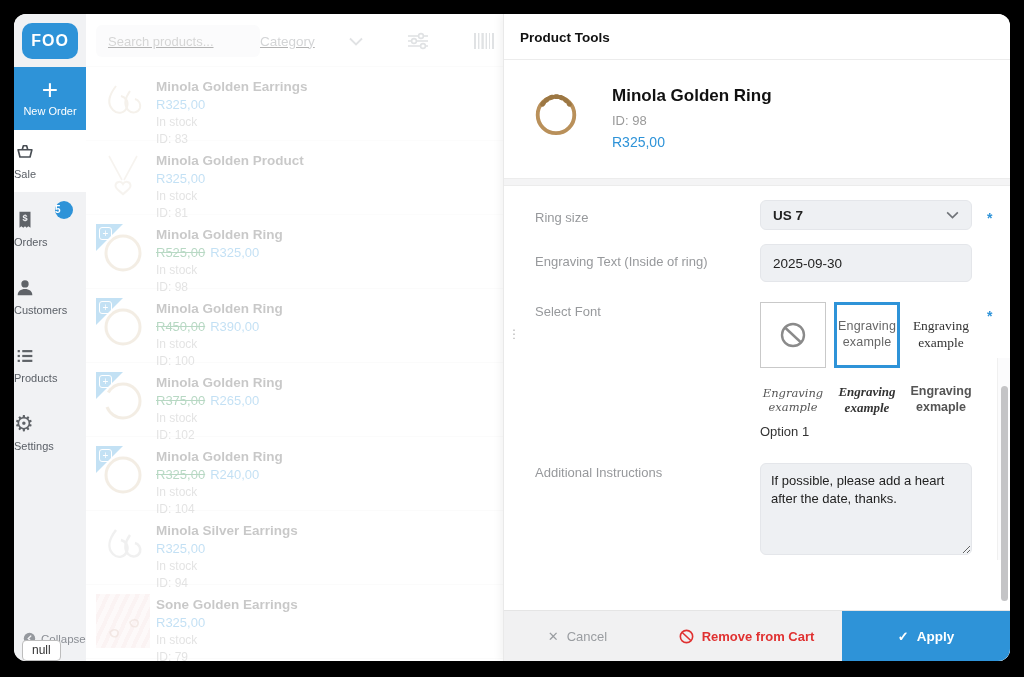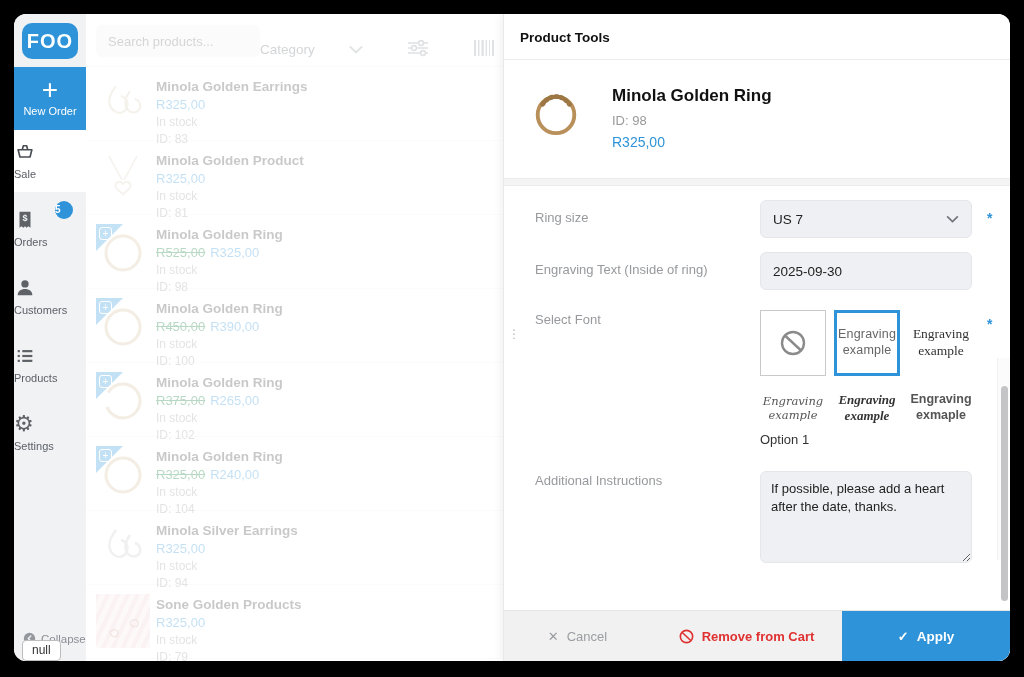--- a/index.html
+++ b/index.html
@@ -3,42 +3,42 @@
 <meta charset="utf-8">
 <style>
   html,body{margin:0;padding:0;background:#000;width:1024px;height:677px;overflow:hidden;
     font-family:"Liberation Sans",sans-serif;-webkit-font-smoothing:antialiased;}
   .frame{position:absolute;top:14px;left:14px;right:14px;bottom:16px;background:#fff;
     border-radius:12px;overflow:hidden;display:flex;}
 
   
   .sidebar{width:72px;background:#f1f2f4;display:flex;flex-direction:column;align-items:center;flex-shrink:0;}
   .logo{margin:9px 0 8px;background:#2e93d8;color:#fff;font-weight:bold;border-radius:10px;
-    width:56px;height:36px;line-height:36px;text-align:center;font-size:20px;letter-spacing:1px;}
+    width:56px;height:36px;line-height:36px;text-align:center;font-size:16px;letter-spacing:1px;}
   .new-order{background:#2e93d8;color:#fff;width:100%;padding:8px 0 13px;text-align:center;
     font-size:11px;cursor:pointer;}
   .new-order .plus{display:block;font-size:28px;font-weight:300;line-height:30px;}
   .nav{width:100%;}
   .nav-item{width:100%;padding:11px 0 12px;text-align:left;color:#5a5f66;font-size:11px;
     position:relative;cursor:pointer;margin-bottom:6px;}
   .nav-item.active{background:#fff;}
   .nav-icon{display:block;height:24px;margin-bottom:3px;}
   .nav-icon svg{height:22px;width:22px;}
   .gear-glyph{font-size:22px;line-height:22px;color:#5f6368;}
   .badge{position:absolute;top:3px;right:13px;background:#2e93d8;color:#fff;font-size:10px;
     min-width:18px;height:18px;line-height:18px;border-radius:50%;font-weight:bold;}
   .collapse{margin-top:auto;margin-bottom:16px;display:flex;align-items:center;gap:5px;
     color:#8a8e94;font-size:11.5px;cursor:pointer;align-self:flex-start;padding-left:9px;}
   .null-tip{position:absolute;left:8px;bottom:0;background:#fff;border:1px solid #bdbdbd;
     border-radius:4px;padding:2px 9px 3px;font-size:12px;color:#333;z-index:60;}
 
   
   .catalog{flex:1;background:#fff;position:relative;overflow:hidden;}
   .dim{opacity:.3;}
-  .toolbar{display:flex;align-items:flex-end;padding:11px 14px 9px 10px;gap:0;}
+  .toolbar{display:flex;align-items:center;padding:11px 14px 9px 10px;gap:0;text-decoration:underline;}
   .search-input{width:140px;background:#f1f2f4;border:none;border-radius:6px;height:32px;
     padding:0 12px;font-size:13px;color:#333;outline:none;}
   .cat-select{margin-left:auto;display:flex;align-items:center;gap:34px;color:#6f7378;
     font-size:13.5px;cursor:pointer;}
   .tb-icon{margin-left:44px;cursor:pointer;display:flex;align-items:center;}
   .plist{border-top:1px solid #f1f1f1;}
   .prow{display:flex;gap:6px;padding:9px 12px 0 10px;height:64px;border-bottom:1px solid #f3f3f3;cursor:pointer;}
   .thumb{width:54px;height:54px;position:relative;flex-shrink:0;background:#fff;}
   .thumb.pink{background:repeating-linear-gradient(115deg,#f3d9d9 0 4px,#fbeeee 4px 9px);}
   .ribbon{position:absolute;top:0;left:0;width:0;height:0;
@@ -63,22 +63,22 @@
   .pi-id{font-size:13px;color:#9a9a9a;margin:7px 0 6px;}
   .pi-price{font-size:14px;color:#2e93d8;}
   .sep{height:6px;background:#f4f4f5;border-top:1px solid #ececec;border-bottom:1px solid #ececec;}
   .addons{flex:1;padding:14px 16px 0;position:relative;overflow:hidden;}
   .addons-title{font-weight:bold;font-size:13.5px;color:#111;margin:0 0 18px;}
   .frow{display:flex;margin-bottom:14px;}
   .flabel{width:240px;padding-left:15px;box-sizing:border-box;color:#97999c;font-size:13px;padding-top:10px;}
   .flabel.top{padding-top:2px;}
   .fctrl{width:212px;flex-shrink:0;}
   .req{color:#2e93d8;margin-left:15px;padding-top:10px;font-size:14px;font-weight:bold;}
-  .selbox{background:#eef0f3;border:1px solid #e4e6ea;border-radius:6px;height:38px;box-sizing:border-box;
-    display:flex;align-items:center;justify-content:space-between;padding:0 12px;font-size:13.5px;color:#222;cursor:pointer;}
+  .selbox{background:#eef0f3;border:1px solid #e4e6ea;border-radius:6px;height:30px;box-sizing:border-box;
+    display:flex;align-items:center;justify-content:space-between;padding:0 12px;font-size:13.5px;color:#222;cursor:pointer;font-weight:bold;}
   .inputbox{background:#eef0f3;border:1px solid #e4e6ea;border-radius:6px;height:38px;width:100%;box-sizing:border-box;
     padding:0 12px;font-size:13.5px;color:#222;outline:none;font-family:"Liberation Sans",sans-serif;}
   .font-grid{display:grid;grid-template-columns:repeat(3,66px);gap:8px;}
   .fcell{height:66px;display:flex;align-items:center;justify-content:center;text-align:center;
     font-size:12px;color:#555;box-sizing:border-box;cursor:pointer;line-height:1.25;}
   .fcell.boxed{border:1px solid #c9c9c9;}
   .fcell.selected{border:3px solid #2e93d8;}
   .fcell.short{height:48px;}
   .f-sans{font-size:12.5px;color:#666;letter-spacing:.2px;}
   .f-serif{font-family:"Liberation Serif",serif;font-size:13.5px;color:#333;}
@@ -324,21 +324,21 @@
         </div>
 
         <div class="prow">
           <div class="thumb pink">
             <svg viewBox="0 0 54 54" fill="none" stroke="#caa08f" stroke-width="1.6" opacity=".7">
                 <path d="M14 38c4-4 9-2 8 2s-7 4-8-2z"></path>
                 <path d="M34 28c4-4 9-2 8 2s-7 4-8-2z"></path>
               </svg>
           </div>
           <div class="pmeta">
-            <div class="pname">Sone Golden Products</div>
+            <div class="pname">Sone Golden Earrings</div>
             <div class="pprice"><span class="pnew">R325,00</span></div>
             <div class="pstock">In stock</div>
             <div class="pid">ID: 79</div>
           </div>
         </div>
 
       </div>
     </div>
   </section>
 

